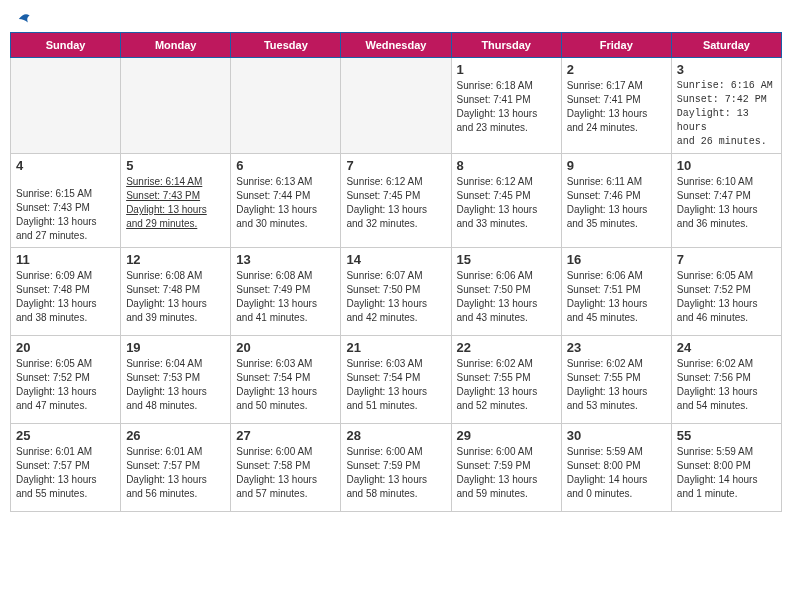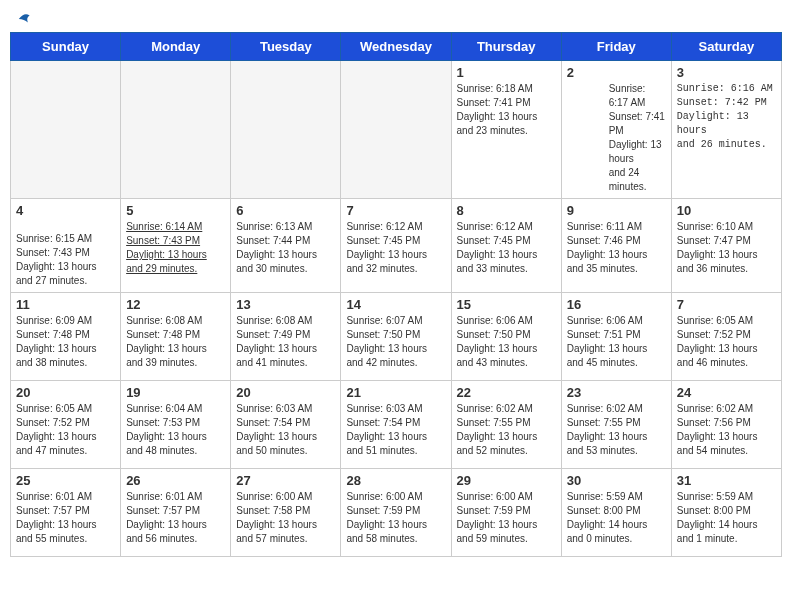--- a/index.html
+++ b/index.html
@@ -47,25 +47,25 @@
       font-size: 16px;
       font-weight: normal;
       color: #333;
     }
     .calendar {
       width: 100%;
       border-collapse: collapse;
       border: 1px solid #ccc;
     }
     .calendar th {
-      background-color: #1d4ed8;
+      background-color: #be185d;
       color: #fff;
       text-align: center;
       padding: 6px 4px;
-      font-size: 13px;
+      font-size: 11px;
       border: 1px solid #1a5fa8;
     }
     .calendar td {
       border: 1px solid #ccc;
       vertical-align: top;
       padding: 4px 5px;
       font-size: 10.5px;
       color: #333;
       background: #fff;
       width: calc(100% / 7);
@@ -127,21 +127,21 @@
         <td class="empty"></td>
         <td>
           <div class="day-number">1</div>
           <div class="day-info" style="white-space: pre-line;">Sunrise: 6:18 AM
 Sunset: 7:41 PM
 Daylight: 13 hours
 and 23 minutes.</div>
         </td>
         <td>
           <div class="day-number">2</div>
-          <div class="day-info" style="white-space: pre-line; margin-left: 42px;">Sunrise: 6:17 AM
+          <div class="day-info" style="white-space: pre-line;">Sunrise: 6:17 AM
 Sunset: 7:41 PM
 Daylight: 13 hours
 and 24 minutes.</div>
         </td>
         <td>
           <div class="day-number">3</div>
           <div class="day-info" style="white-space: pre-line; font-family: Liberation Mono, monospace;">Sunrise: 6:16 AM
 Sunset: 7:42 PM
 Daylight: 13 hours
 and 26 minutes.</div>
@@ -337,21 +337,21 @@
 and 59 minutes.</div>
         </td>
         <td>
           <div class="day-number">30</div>
           <div class="day-info" style="white-space: pre-line;">Sunrise: 5:59 AM
 Sunset: 8:00 PM
 Daylight: 14 hours
 and 0 minutes.</div>
         </td>
         <td>
-          <div class="day-number">31</div>
+          <div class="day-number">55</div>
           <div class="day-info" style="white-space: pre-line;">Sunrise: 5:59 AM
 Sunset: 8:00 PM
 Daylight: 14 hours
 and 1 minute.</div>
         </td>
       </tr>
     </tbody>
 </table>
 
 </body></html>

